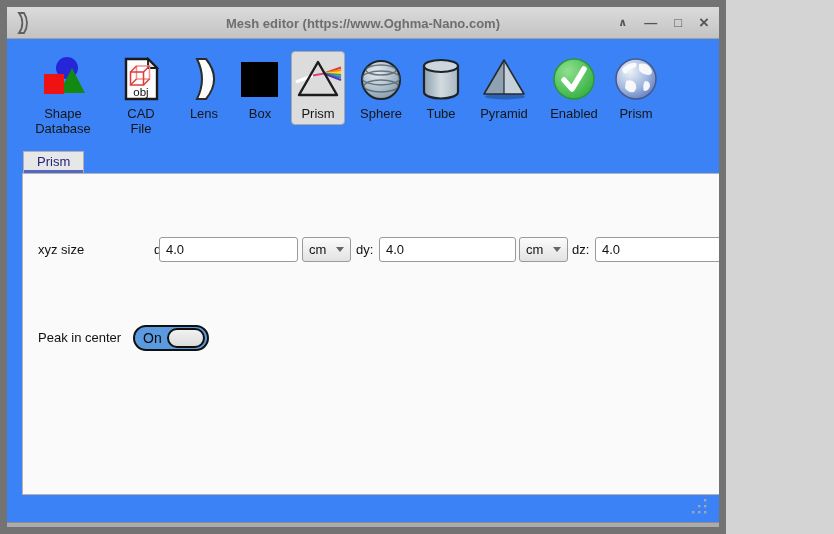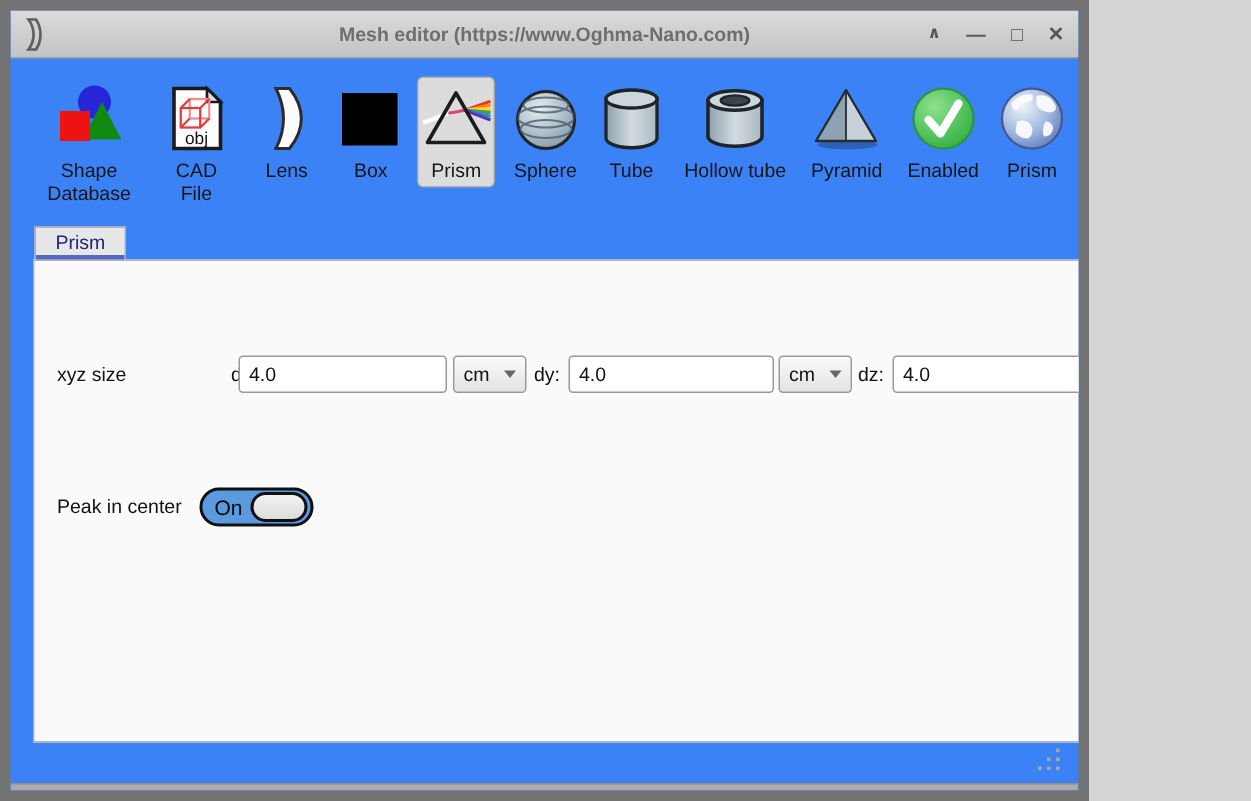--- a/index.html
+++ b/index.html
@@ -151,35 +151,20 @@
               <stop offset="0.5" stop-color="#d3dbe1"></stop>
               <stop offset="1" stop-color="#aab8c2"></stop>
           </linearGradient>
         </defs>
         <path d="M7 11 v26 c0 3.6 7.6 6.5 17 6.5 s17 -2.9 17 -6.5 v-26 z" fill="url(#tubeG)" stroke="#1f2428" stroke-width="2.2"></path>
         <ellipse cx="24" cy="11" rx="17" ry="6" fill="#ccd6dd" stroke="#1f2428" stroke-width="2.2"></ellipse>
       </svg>
       <span class="tb-label">Tube</span>
     </div>
 
-    <div class="tb-item" style="width:80px">
-      <svg class="tb-icon" viewBox="0 0 48 48">
-        <defs>
-          <linearGradient id="htubeG" x1="0" y1="0" x2="1" y2="0">
-            <stop offset="0" stop-color="#8ea1af"></stop>
-              <stop offset="0.5" stop-color="#d3dbe1"></stop>
-              <stop offset="1" stop-color="#aab8c2"></stop>
-          </linearGradient>
-        </defs>
-        <path d="M6 12 v24 c0 3.6 8 6.5 18 6.5 s18 -2.9 18 -6.5 v-24 z" fill="url(#htubeG)" stroke="#1f2428" stroke-width="2.4"></path>
-        <ellipse cx="24" cy="12" rx="18" ry="6.5" fill="#ccd6dd" stroke="#1f2428" stroke-width="2.4"></ellipse>
-        <ellipse cx="24" cy="12" rx="9.5" ry="3.4" fill="#39444c" stroke="#1f2428" stroke-width="1.6"></ellipse>
-      </svg>
-      <span class="tb-label">Hollow tube</span>
-    </div>
 
     <div class="tb-item" style="width:60px">
       <svg class="tb-icon" viewBox="0 0 48 48">
         <ellipse cx="25" cy="41.5" rx="20" ry="3" fill="rgba(0,0,0,0.25)"></ellipse>
         <polygon points="24,5 24,39 4,39" fill="#8fa2b1"></polygon>
         <polygon points="24,5 44,39 24,39" fill="#c6d1d9"></polygon>
         <polygon points="24,5 44,39 4,39" fill="none" stroke="#262b2f" stroke-width="1.6" stroke-linejoin="round"></polygon>
         <line x1="24" y1="5" x2="24" y2="39" stroke="#262b2f" stroke-width="1.2"></line>
       </svg>
       <span class="tb-label">Pyramid</span>

